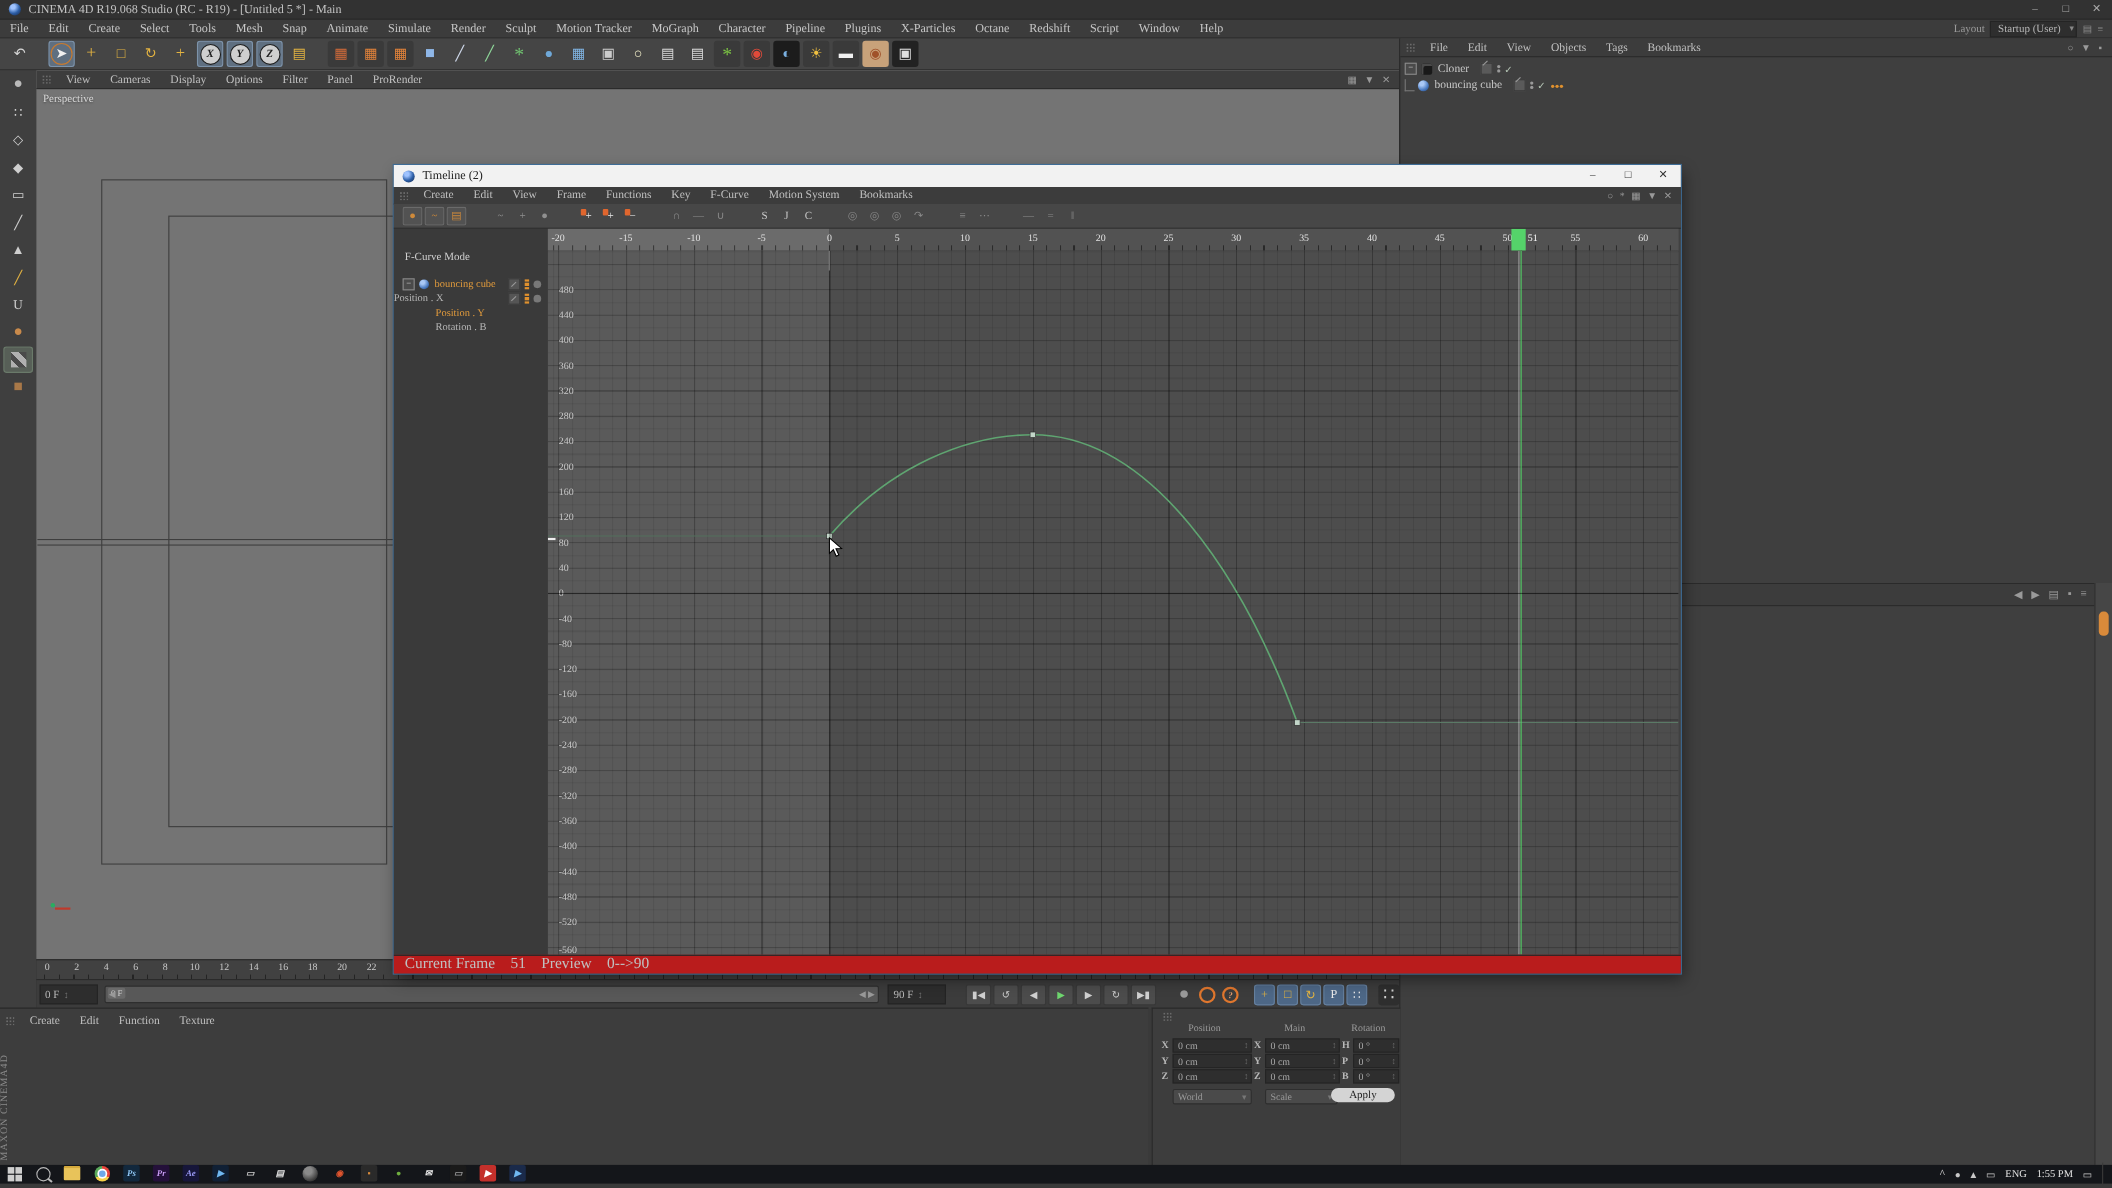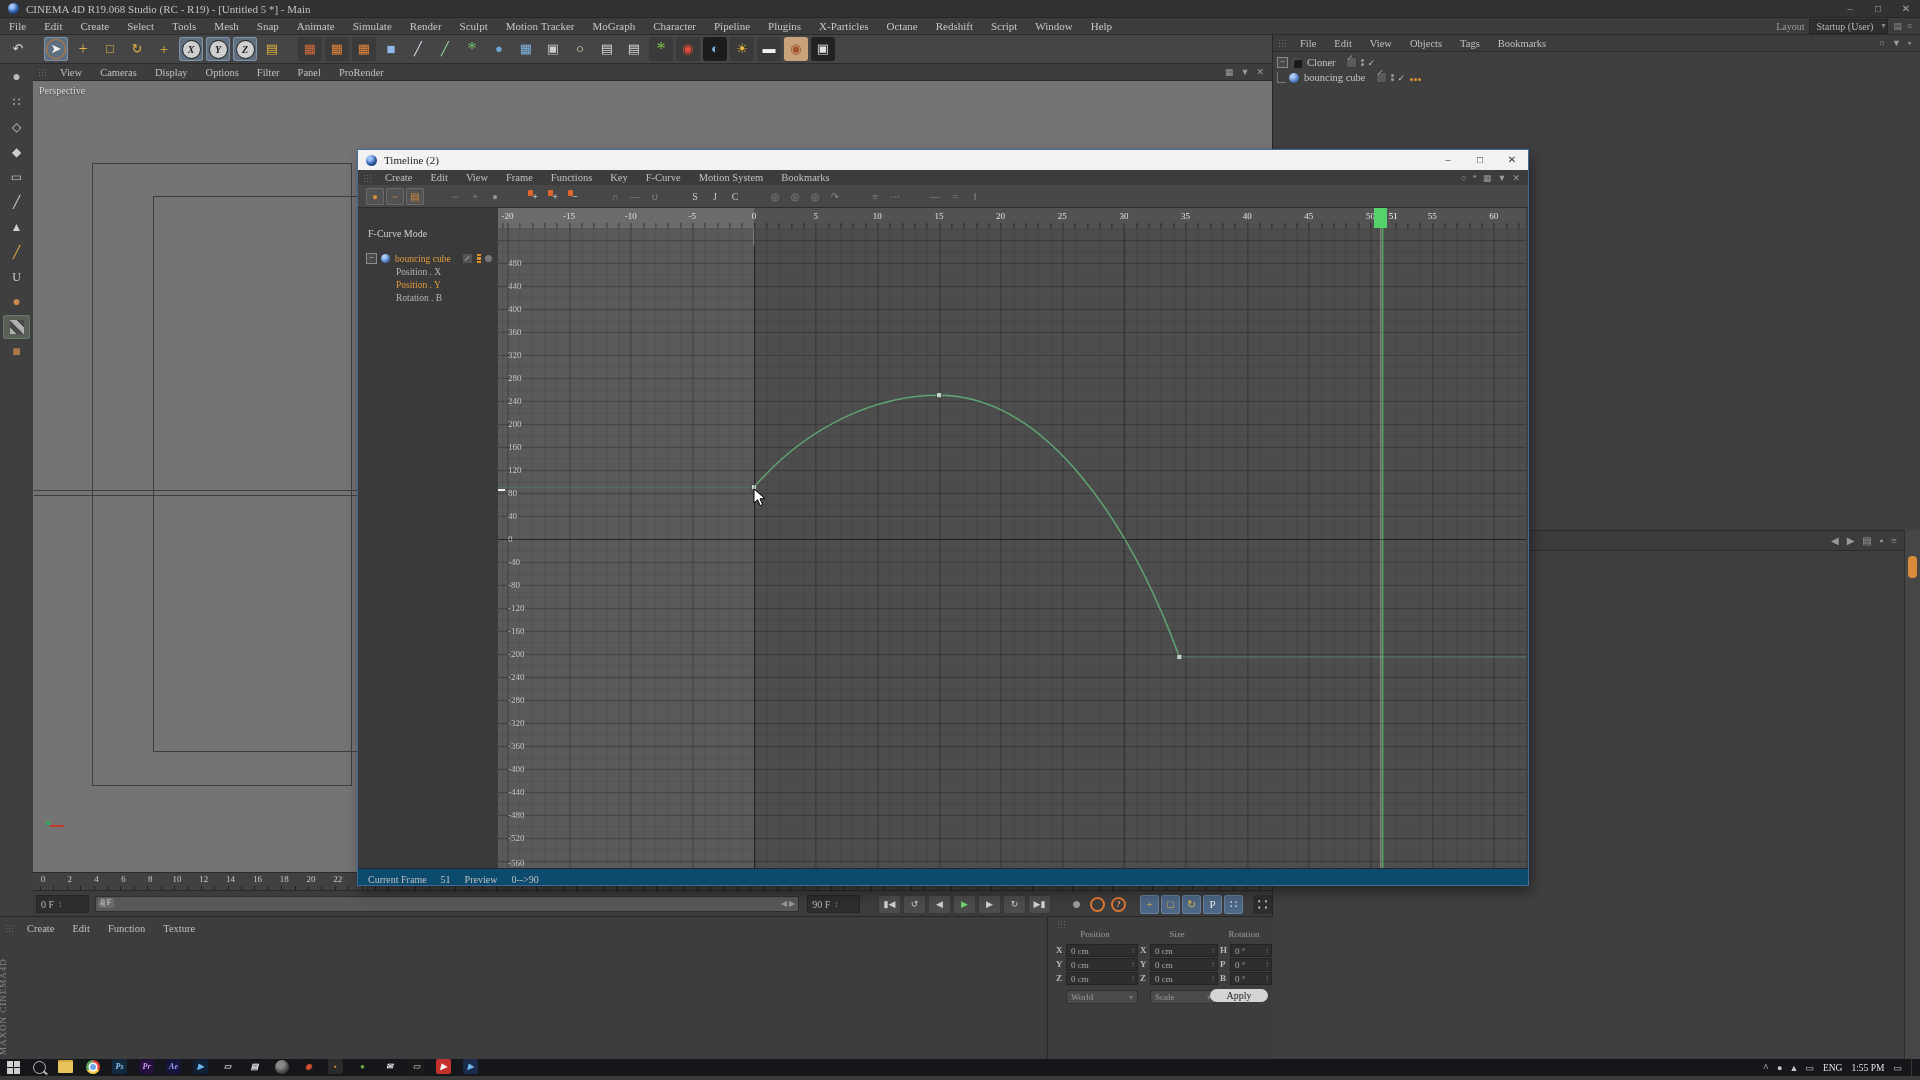--- a/index.html
+++ b/index.html
@@ -147,22 +147,22 @@
      background-image:
        repeating-linear-gradient(to right, rgba(0,0,0,.20) 0 1px, transparent 1px 61.65px),
        repeating-linear-gradient(to right, rgba(0,0,0,.09) 0 1px, transparent 1px 12.33px),
        repeating-linear-gradient(to bottom, rgba(0,0,0,.16) 0 1px, transparent 1px 23px),
        repeating-linear-gradient(to bottom, rgba(0,0,0,.08) 0 1px, transparent 1px 11.5px);
      background-position:9.4px 0,9.4px 0,0 12px,0 0.5px;}
   .ylabel{position:absolute;left:10px;width:30px;font-size:9px;color:#c8c8c8;}
   #zeroline{position:absolute;left:0;width:100%;height:1px;background:rgba(0,0,0,.45);}
   #zerovline{position:absolute;top:0;width:1px;height:100%;background:rgba(0,0,0,.40);}
   #valuedash{position:absolute;left:0;width:7px;height:2px;background:#efefef;}
-  #tlstatus{position:absolute;left:0;top:718px;width:100%;height:17px;background:#0c4a6e;border-top:1px solid #272727;
-            display:flex;align-items:flex-end;gap:14px;font-size:10px;color:#c0c0c0;padding-left:10px;box-sizing:border-box;}
+  #tlstatus{position:absolute;left:0;top:718px;width:100%;height:17px;background:#b91c1c;border-top:1px solid #272727;
+            display:flex;align-items:center;gap:14px;font-size:14px;color:#c0c0c0;padding-left:10px;box-sizing:border-box;}
   #tlstatus b{font-weight:normal;color:#c0c0c0;}
   
   #taskbar{left:0;top:1059px;width:1920px;height:17px;background:#14161a;display:flex;align-items:center;z-index:90;}
   .tbarbtn{width:26px;height:21px;display:flex;align-items:center;justify-content:center;flex:0 0 auto;}
   .appic{width:27px;height:21px;display:flex;align-items:center;justify-content:center;flex:0 0 auto;
          border-bottom:2px solid transparent;box-sizing:border-box;}
   .appic .sq{width:15px;height:15px;border-radius:2px;display:flex;align-items:center;justify-content:center;
              font-size:8px;font-weight:bold;}
   .winlogo{display:grid;grid-template-columns:6px 6px;grid-template-rows:6px 6px;gap:1px;}
   .winlogo i{background:#cfcfcf;}
@@ -565,21 +565,21 @@
           <span class="menu-item">Function</span>
           <span class="menu-item">Texture</span>
         </div>
     </div>
     <div id="maxontext">MAXON CINEMA4D</div>
   </div>
 
   <div id="coords" class="abs">
       <span class="grip" style="position: absolute; left: 4px; top: 3px;"></span>
       <div class="coordhead" style="left: 8px; width: 78px;">Position</div>
-      <div class="coordhead" style="left: 92px; width: 74px;">Size</div>
+      <div class="coordhead" style="left: 92px; width: 74px;">Main</div>
       <div class="coordhead" style="left: 172px; width: 48px;">Rotation</div>
       <span class="coordlabel" style="left: 8px; top: 28px;">X</span>
       <span class="coordfield" style="left: 18px; top: 27px; width: 64px;">
         <span>0 cm</span>
         <span class="stepper">↕</span>
       </span>
       <span class="coordlabel" style="left: 92px; top: 28px;">X</span>
       <span class="coordfield" style="left: 102px; top: 27px; width: 60px;">
         <span>0 cm</span>
         <span class="stepper">↕</span>
@@ -765,21 +765,21 @@
             <span class="rowicons" style="margin-left: auto; margin-right: 6px;">
               <span class="tredit"></span>
               <span class="trdots">
                 <i></i>
                 <i></i>
                 <i></i>
               </span>
               <span class="trcircle"></span>
             </span>
           </div>
-          <div class="trackrow" style="top: 57px; padding-left: 38px;">
+          <div class="trackrow" style="top: 57px; ">
             <span>Position . X</span>
             <span class="rowicons" style="margin-left: auto; margin-right: 6px;">
               <span class="tredit"></span>
               <span class="trdots">
                 <i></i>
                 <i></i>
                 <i></i>
               </span>
               <span class="trcircle"></span>
             </span>

